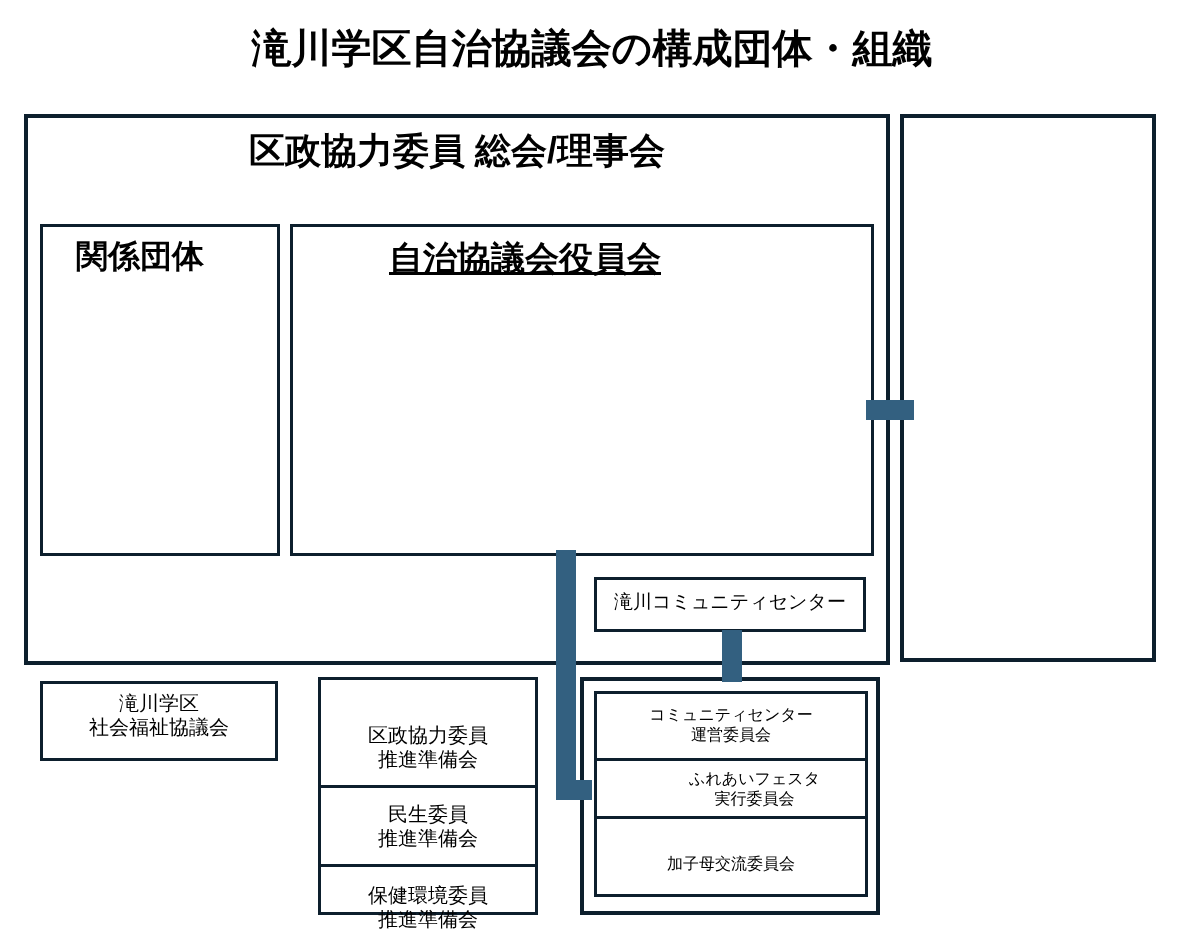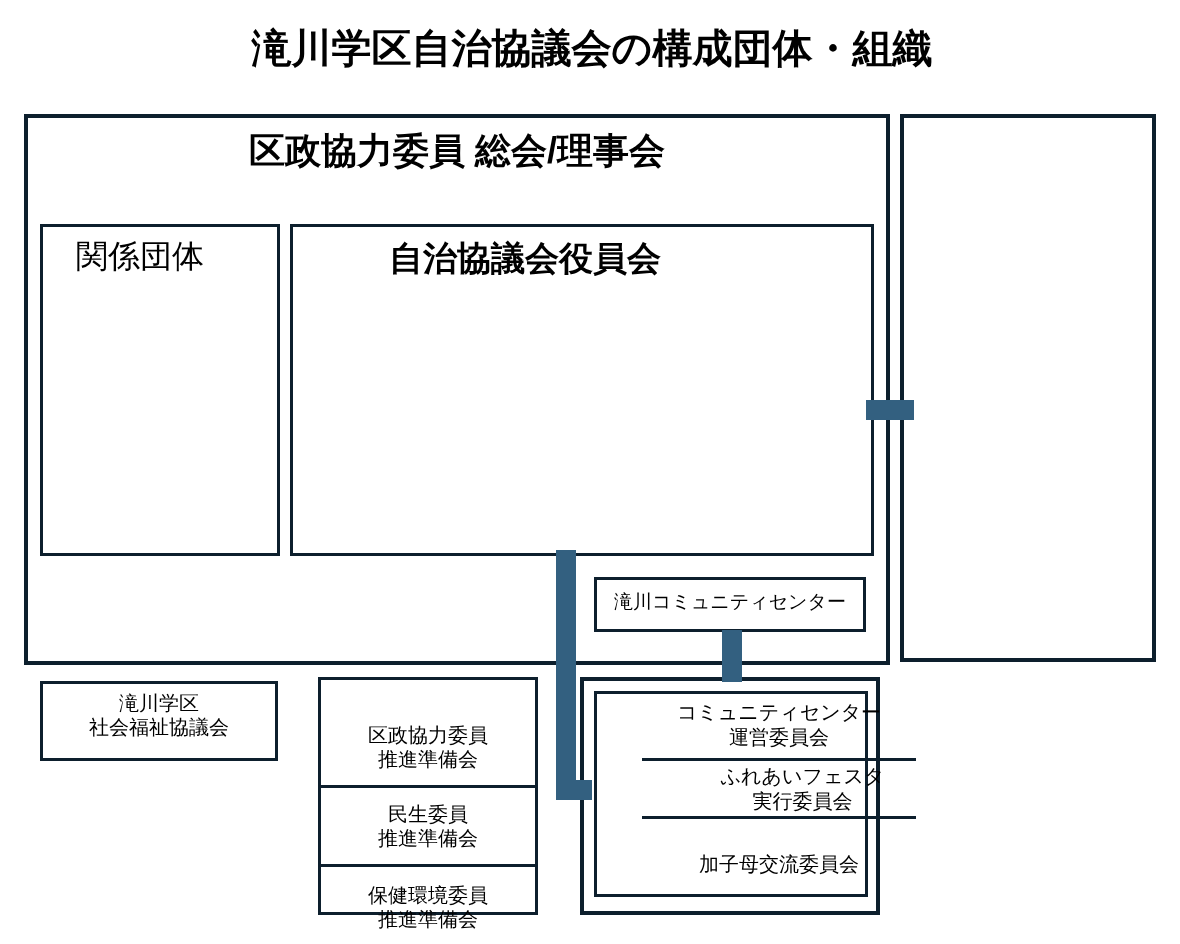--- a/index.html
+++ b/index.html
@@ -66,28 +66,28 @@
   #assembly-box { left: 24px; top: 114px; width: 866px; height: 551px; }
   #assembly-title {
     left: 24px; top: 130px; width: 866px;
     font-size: 36px; font-weight: 700;
   }
 
   
   #related-box { left: 40px; top: 224px; width: 240px; height: 332px; border-width: 3px; }
   #related-title {
     left: 40px; top: 238px; width: 200px;
-    font-size: 32px; font-weight: 400;
+    font-size: 32px; font-weight: 700;
   }
 
   
   #officers-box { left: 290px; top: 224px; width: 584px; height: 332px; border-width: 3px; }
   #officers-title {
     left: 290px; top: 238px; width: 470px;
-    font-size: 34px; font-weight: 700;
+    font-size: 34px; font-weight: 700; text-decoration: underline;
   }
 
   
   #secretariat-box { left: 900px; top: 114px; width: 256px; height: 548px; }
   #secretariat-title {
     left: 900px; top: 128px; width: 256px;
     font-size: 34px; font-weight: 700;
   }
 
   
@@ -131,25 +131,24 @@
   #cc-inner-box { left: 594px; top: 691px; width: 274px; height: 206px; border-width: 3px; }
   .cc-cell {
     position: absolute;
     box-sizing: border-box;
     left: 594px;
     width: 274px;
     display: flex;
     align-items: center;
     justify-content: center;
     text-align: center;
-    font-size: 20px;
+    font-size: 16px;
     line-height: 1.22;
     white-space: pre-line;
     border-bottom: 3px solid #0d1f2d;
-    margin-left: 48px;
   }
   #cc-cell-0 { top: 691px; height: 70px; }
   #cc-cell-1 { top: 761px; height: 58px; padding-left: 47px; }
   #cc-cell-2 { top: 831px; height: 66px; border-bottom: none; }
 
   
   
   #conn-secretariat { left: 866px; top: 400px; width: 48px; height: 20px; }
   
   #conn-officers-vert { left: 556px; top: 550px; width: 20px; height: 250px; }

